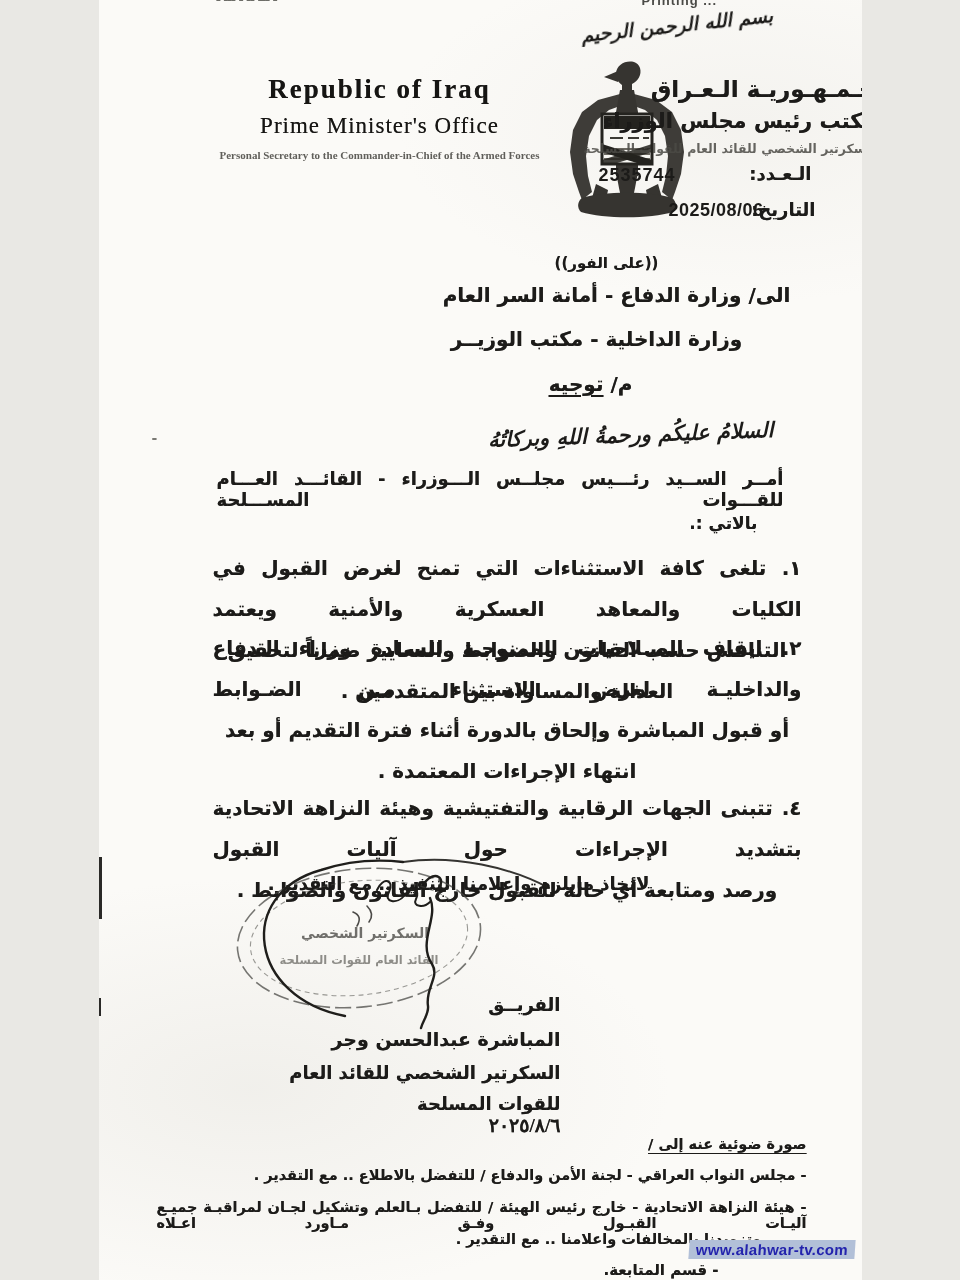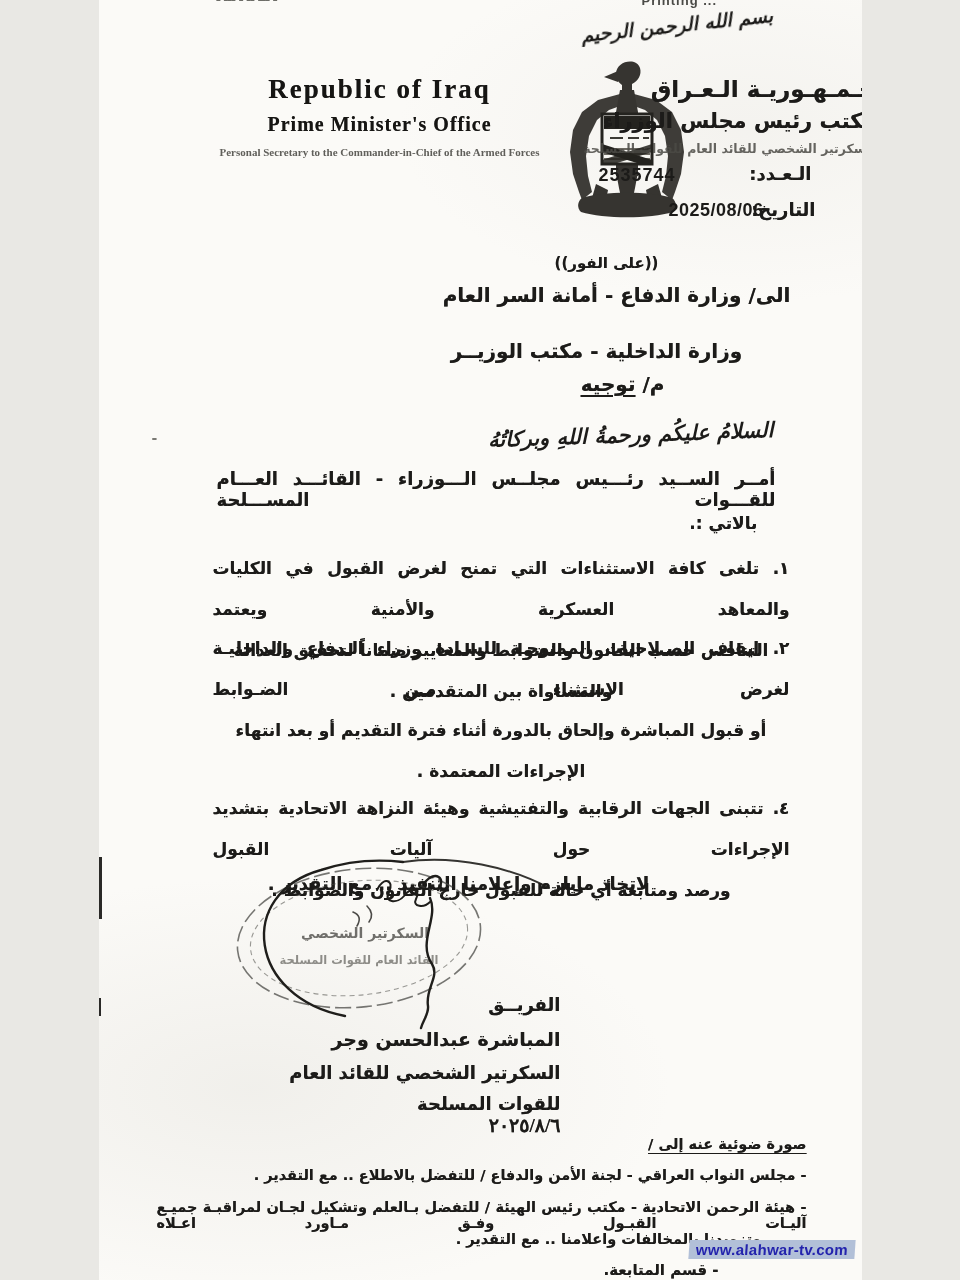--- a/index.html
+++ b/index.html
@@ -14,47 +14,47 @@
   .abs{position:absolute;}
   .ar{direction:rtl;unicode-bidi:isolate;}
   .ink{text-shadow:0 0 .6px rgba(20,20,18,.65);}
   
   .frag{left:118px;top:-9px;font-size:11px;color:#6d6d68;letter-spacing:2px;font-weight:bold;}
   .printing{left:543px;top:-7px;font-family:"Liberation Sans",sans-serif;font-size:13px;font-weight:bold;color:#4a4a46;letter-spacing:1px;}
   .edge-mark{left:0;background:#2a2927;width:3px;}
   
   .eng{left:73px;top:74px;width:320px;text-align:center;font-family:"Liberation Serif",serif;color:#161513;margin-left:48px;}
   .eng .l1{font-size:27px;font-weight:bold;letter-spacing:2px;white-space:nowrap;}
-  .eng .l2{font-size:20px;font-weight:bold;letter-spacing:1px;margin-top:8px;white-space:nowrap;}
+  .eng .l2{font-size:23px;font-weight:normal;letter-spacing:1px;margin-top:8px;white-space:nowrap;}
   .eng .l3{font-size:11px;font-weight:bold;color:#45443f;margin-top:10px;white-space:nowrap;opacity:.85;transform:scaleY(.95);}
   
   .bism{left:448px;top:14px;width:260px;text-align:center;font-size:19px;font-weight:bold;font-style:italic;
         transform:rotate(-6deg);color:#1b1a18;filter:blur(.2px);}
   
   .emblem{left:452px;top:60px;width:152px;height:160px;}
   
   .arh{right:-14px;top:76px;width:310px;text-align:right;}
   .arh .l1{font-size:23px;font-weight:bold;white-space:nowrap;}
   .arh .l2{font-size:21px;font-weight:bold;white-space:nowrap;margin-top:7px;}
   .arh .l3{font-size:12.5px;font-weight:bold;color:#4c4b46;white-space:nowrap;margin-top:8px;opacity:.85;letter-spacing:.5px;}
   .numlbl{right:50px;top:163px;font-size:18px;font-weight:bold;}
   .numval{right:186px;top:165px;font-family:"Liberation Sans",sans-serif;font-size:18px;font-weight:bold;letter-spacing:1px;}
   .datelbl{right:46px;top:199px;font-size:18px;font-weight:bold;}
   .dateval{right:98px;top:200px;font-family:"Liberation Sans",sans-serif;font-size:18px;font-weight:bold;letter-spacing:.5px;}
   
   .urgency{left:228px;top:254px;width:560px;text-align:center;font-size:15px;font-weight:bold;}
   .to1{left:228px;top:283px;width:580px;text-align:center;font-size:20px;font-weight:bold;}
-  .to2{left:208px;top:339px;width:580px;text-align:center;font-size:20px;font-weight:bold;}
-  .subj{left:244px;top:372px;width:560px;text-align:center;font-size:20px;font-weight:bold;}
+  .to2{left:208px;top:327px;width:580px;text-align:center;font-size:20px;font-weight:bold;}
+  .subj{left:212px;top:372px;width:560px;text-align:center;font-size:20px;font-weight:bold;}
   .subj .u{text-decoration:underline;text-underline-offset:4px;}
   
   .salut{right:88px;top:423px;font-size:21px;font-weight:bold;font-style:italic;transform:rotate(-2deg);letter-spacing:1px;}
-  .order{right:86px;left:118px;top:468px;font-size:18px;font-weight:bold;text-align:justify;text-align-last:justify;}
+  .order{right:78px;left:118px;top:468px;font-size:18px;font-weight:bold;text-align:justify;text-align-last:justify;}
   .follows{right:104px;top:513px;font-size:17px;font-weight:bold;}
-  .item{right:72px;left:114px;font-size:17px;font-weight:bold;line-height:41px;}
+  .item{right:60px;left:114px;font-size:20px;font-weight:bold;line-height:41px;}
   .item .l1x{text-align:justify;text-align-last:justify;}
   .item .l2{text-align:center;}
   .closing{right:212px;top:873px;font-size:18px;font-weight:bold;letter-spacing:.3px;}
   
   .stampwrap{left:118px;top:846px;width:350px;height:190px;}
   .sig{left:146px;top:994px;width:316px;text-align:right;}
   .sig .rank{font-size:18px;font-weight:bold;}
   .sig .name{font-size:19px;font-weight:bold;margin-top:13px;}
   .sig .t1{font-size:18px;font-weight:bold;margin-top:12px;}
   .sig .t2{font-size:18px;font-weight:bold;margin-top:10px;}
@@ -166,19 +166,19 @@
   <div class="abs sig ar">
     <div class="rank ink">الفريــق</div>
     <div class="name ink">المباشرة عبدالحسن وجر</div>
     <div class="t1 ink">السكرتير الشخصي للقائد العام</div>
     <div class="t2 ink">للقوات المسلحة</div>
     <div class="dt ink">٢٠٢٥/٨/٦</div>
   </div>
 
   <div class="abs cchead ar ink">صورة ضوئية عنه إلى /</div>
   <div class="abs cc1 ar ink">-  مجلس النواب العراقي - لجنة الأمن والدفاع / للتفضل بالاطلاع .. مع التقدير .</div>
-  <div class="abs cc2a ar ink">-  هيئة الرحمن الاتحادية - مكتب رئيس الهيئة / للتفضل بـالعلم وتشكيل لجـان لمراقبـة جميـع آليـات القبـول وفـق مـاورد اعـلاه</div>
+  <div class="abs cc2a ar ink">-  هيئة النزاهة الاتحادية - خارج رئيس الهيئة / للتفضل بـالعلم وتشكيل لجـان لمراقبـة جميـع آليـات القبـول وفـق مـاورد اعـلاه</div>
   <div class="abs cc2b ar ink">وتزويدنا بالمخالفات واعلامنا .. مع التقدير .</div>
   <div class="abs cc3 ar ink">-  قسم المتابعة.</div>
 
   <div class="abs wm">www.alahwar-tv.com</div>
 
 </div>
 
 </body></html>

